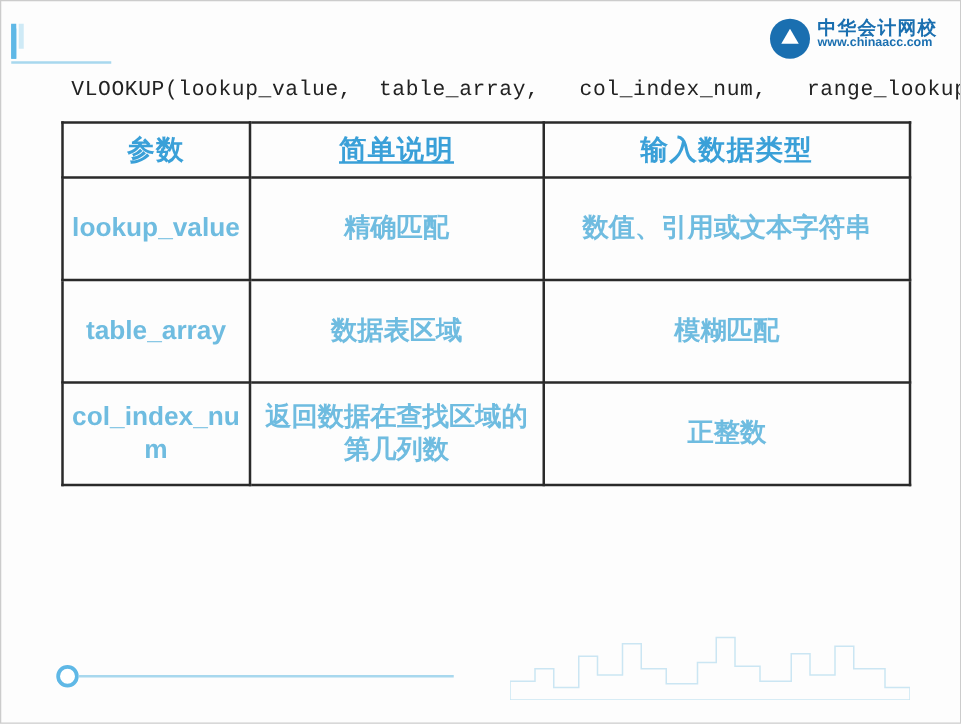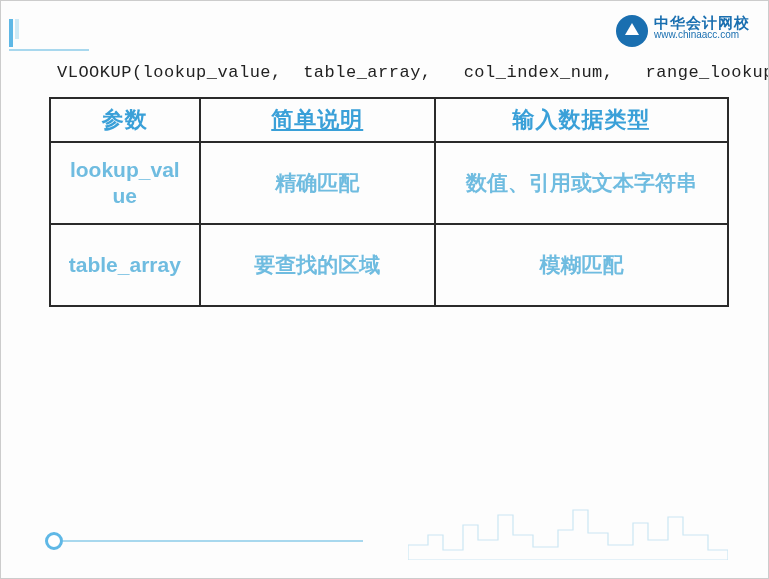--- a/index.html
+++ b/index.html
@@ -68,21 +68,21 @@
     content:"";
     position:absolute;
     width:0;height:0;
     border-left:7px solid transparent;
     border-right:7px solid transparent;
     border-bottom:12px solid #fff;
     top:8px;
   }
   .logo-text { line-height: 1; }
   .logo-cn { font-size: 15px; font-weight: bold; color: #1a6fb0; letter-spacing:1px;}
-  .logo-url { font-size: 10px; color: #1a6fb0; }
+  .logo-url { font-size: 10px; color: #1a6fb0; font-weight: bold; }
 
   
   .formula {
     position: absolute;
     top: 62px;
     left: 56px;
     font-family: "Courier New", monospace;
     font-size: 17px;
     color: #222;
     letter-spacing: 0.5px;
@@ -94,21 +94,21 @@
     position: absolute;
     top: 96px;
     left: 48px;
     width: 680px;
     border-collapse: collapse;
   }
   .tbl td, .tbl th {
     border: 2px solid #2a2a2a;
     text-align: center;
     vertical-align: middle;
-    padding: 6px 16px;
+    padding: 6px 4px;
   }
   .tbl th {
     height: 42px;
     color: #3aa0d8;
     font-size: 22px;
     font-weight: 900;
     letter-spacing: 1px;
     font-family: "Microsoft YaHei", sans-serif;
   }
   .tbl td {
@@ -175,22 +175,27 @@
     <th class="col2">简单说明</th>
     <th class="col3">输入数据类型</th>
   </tr>
   <tr>
     <td class="param">lookup_value</td>
     <td>精确匹配</td>
     <td>数值、引用或文本字符串</td>
   </tr>
   <tr>
     <td class="param">table_array</td>
-    <td>要查找的区域</td>
+    <td>数据表区域</td>
     <td>模糊匹配</td>
+  </tr>
+  <tr>
+    <td class="param">col_index_num</td>
+    <td>返回数据在查找区域的第几列数</td>
+    <td>正整数</td>
   </tr>
 </tbody>
   </table>
 
 <div class="bottom-circle"></div>
 <div class="bottom-line"></div>
 <svg class="skyline" viewBox="0 0 320 55" preserveAspectRatio="none">
   <path d="M0 55 L0 40 L20 40 L20 30 L35 30 L35 45 L55 45 L55 20 L70 20 L70 35 L90 35 L90 10 L105 10 L105 30 L125 30 L125 42 L150 42 L150 25 L165 25 L165 5 L180 5 L180 28 L200 28 L200 40 L225 40 L225 18 L240 18 L240 35 L260 35 L260 12 L275 12 L275 30 L300 30 L300 45 L320 45 L320 55 Z" fill="none" stroke="#8fcbe8" stroke-width="1.2"></path>
 </svg>
 

